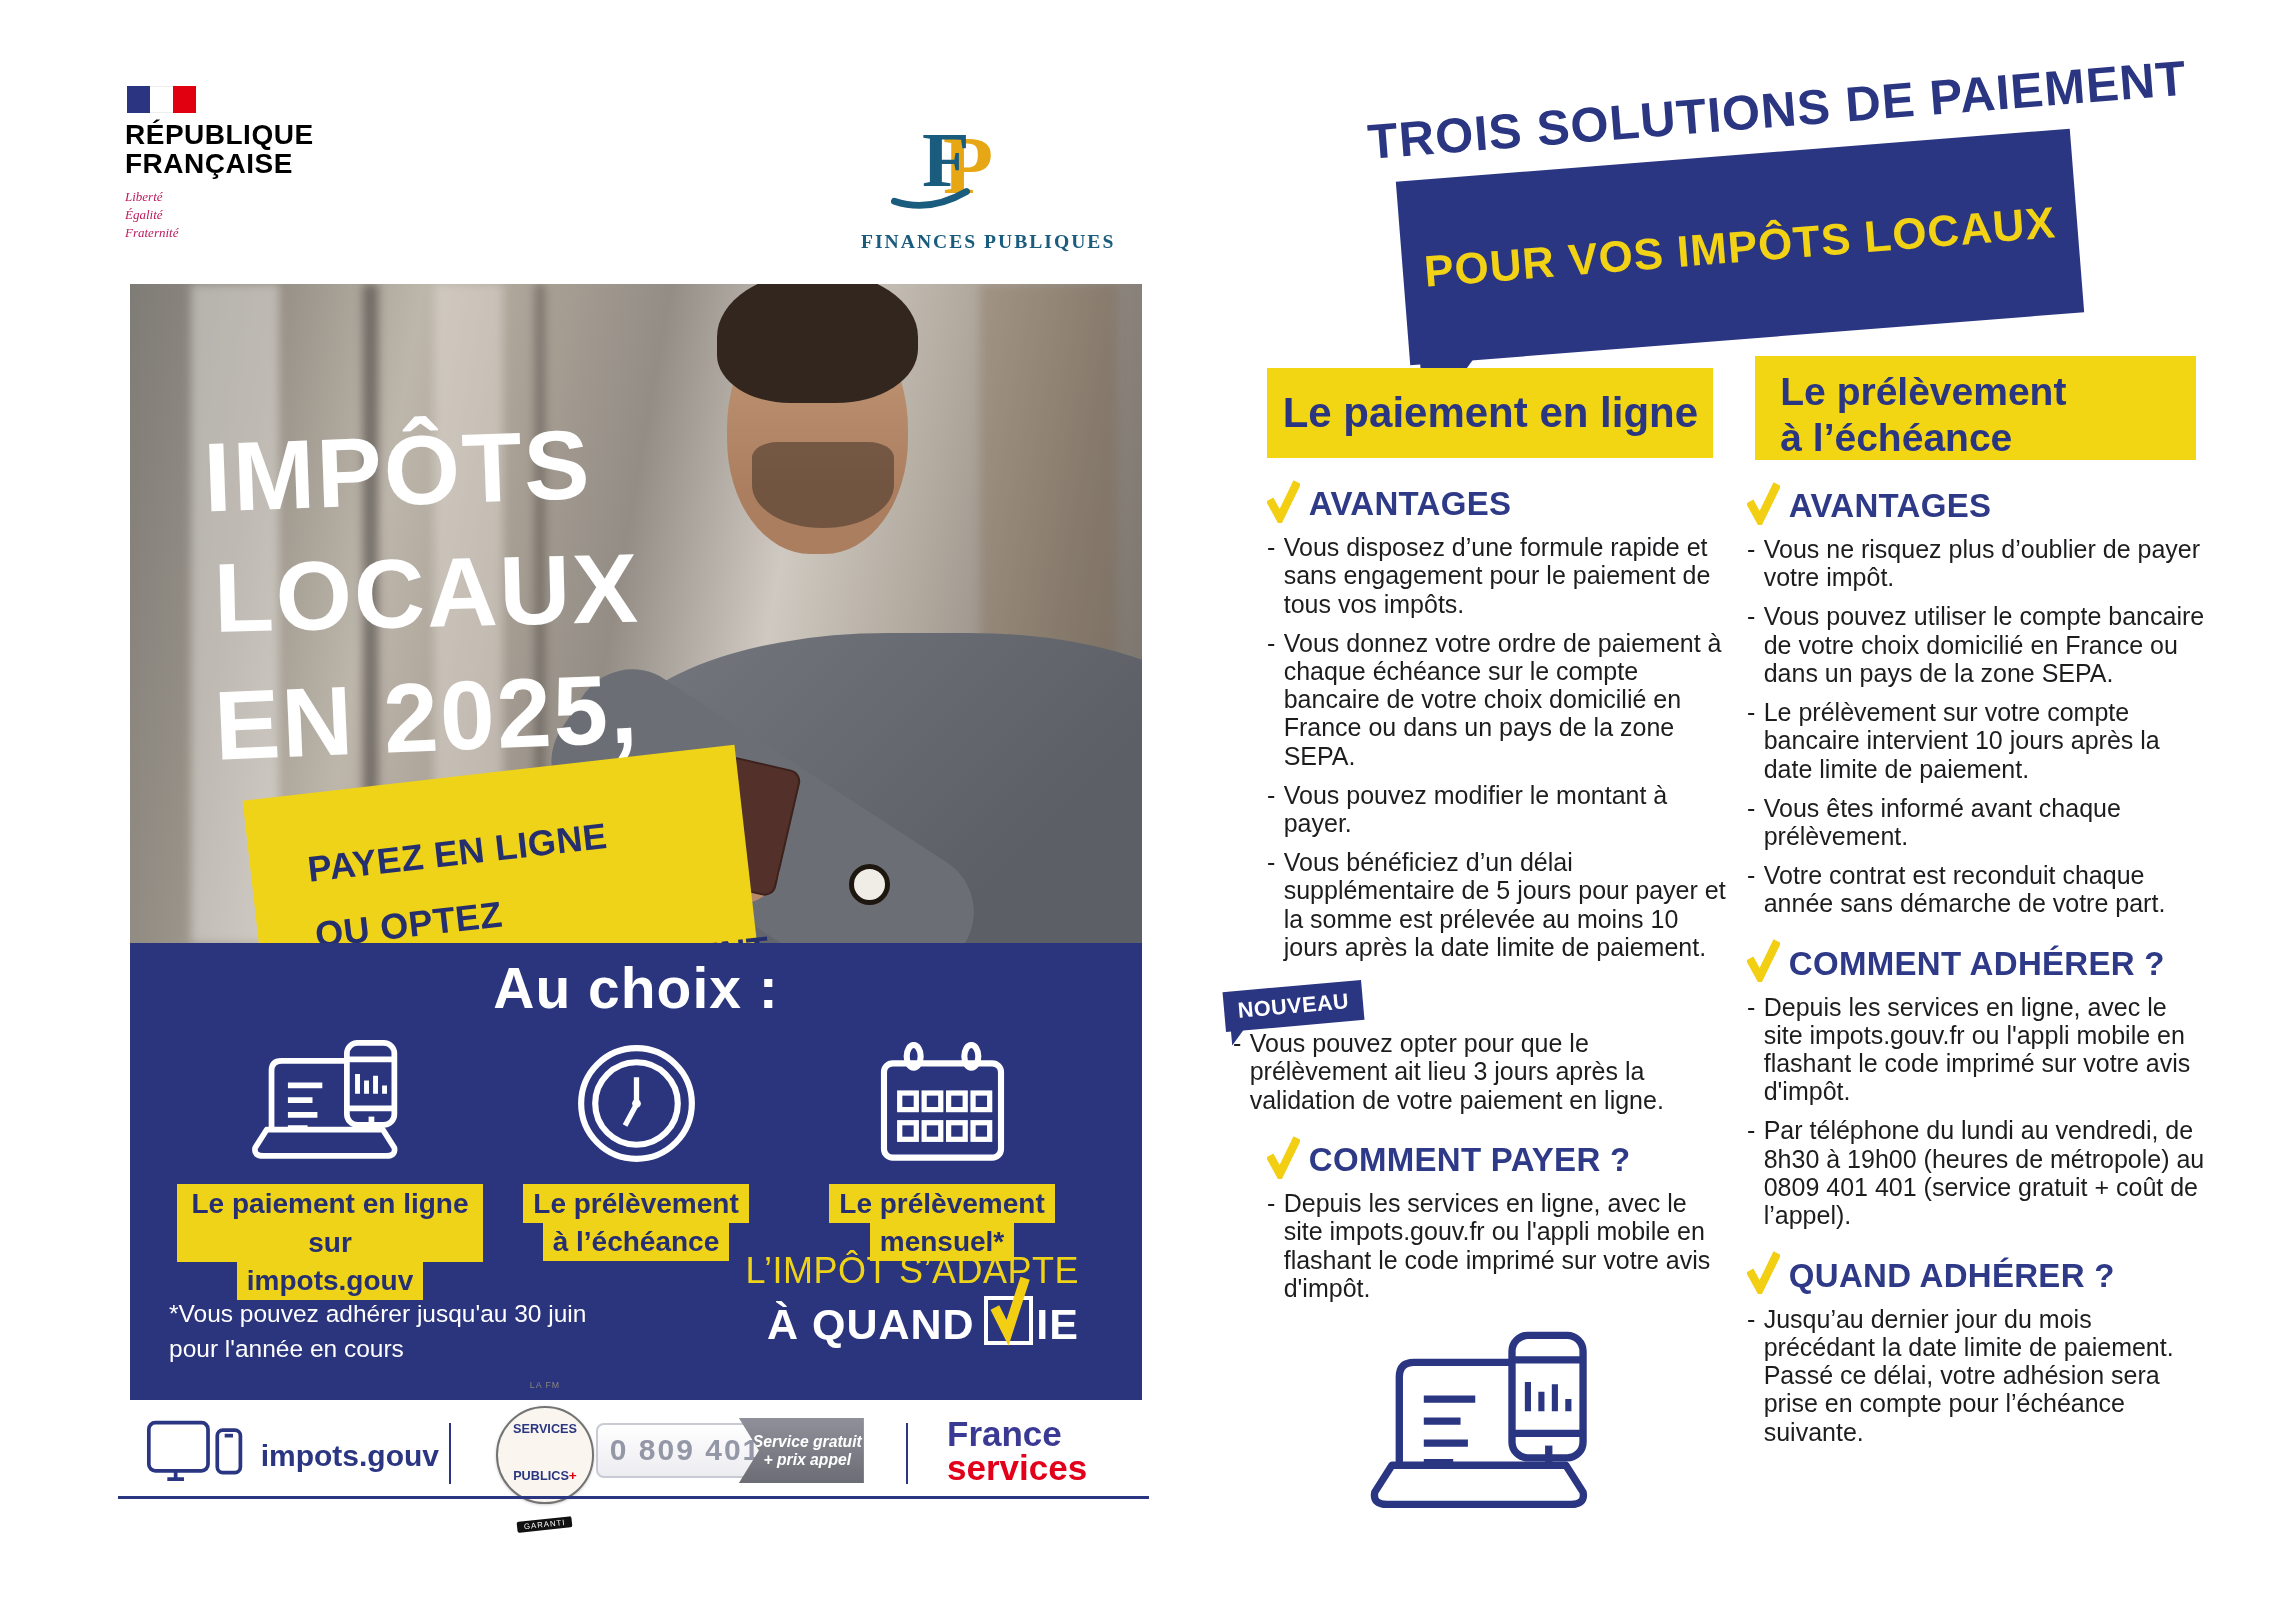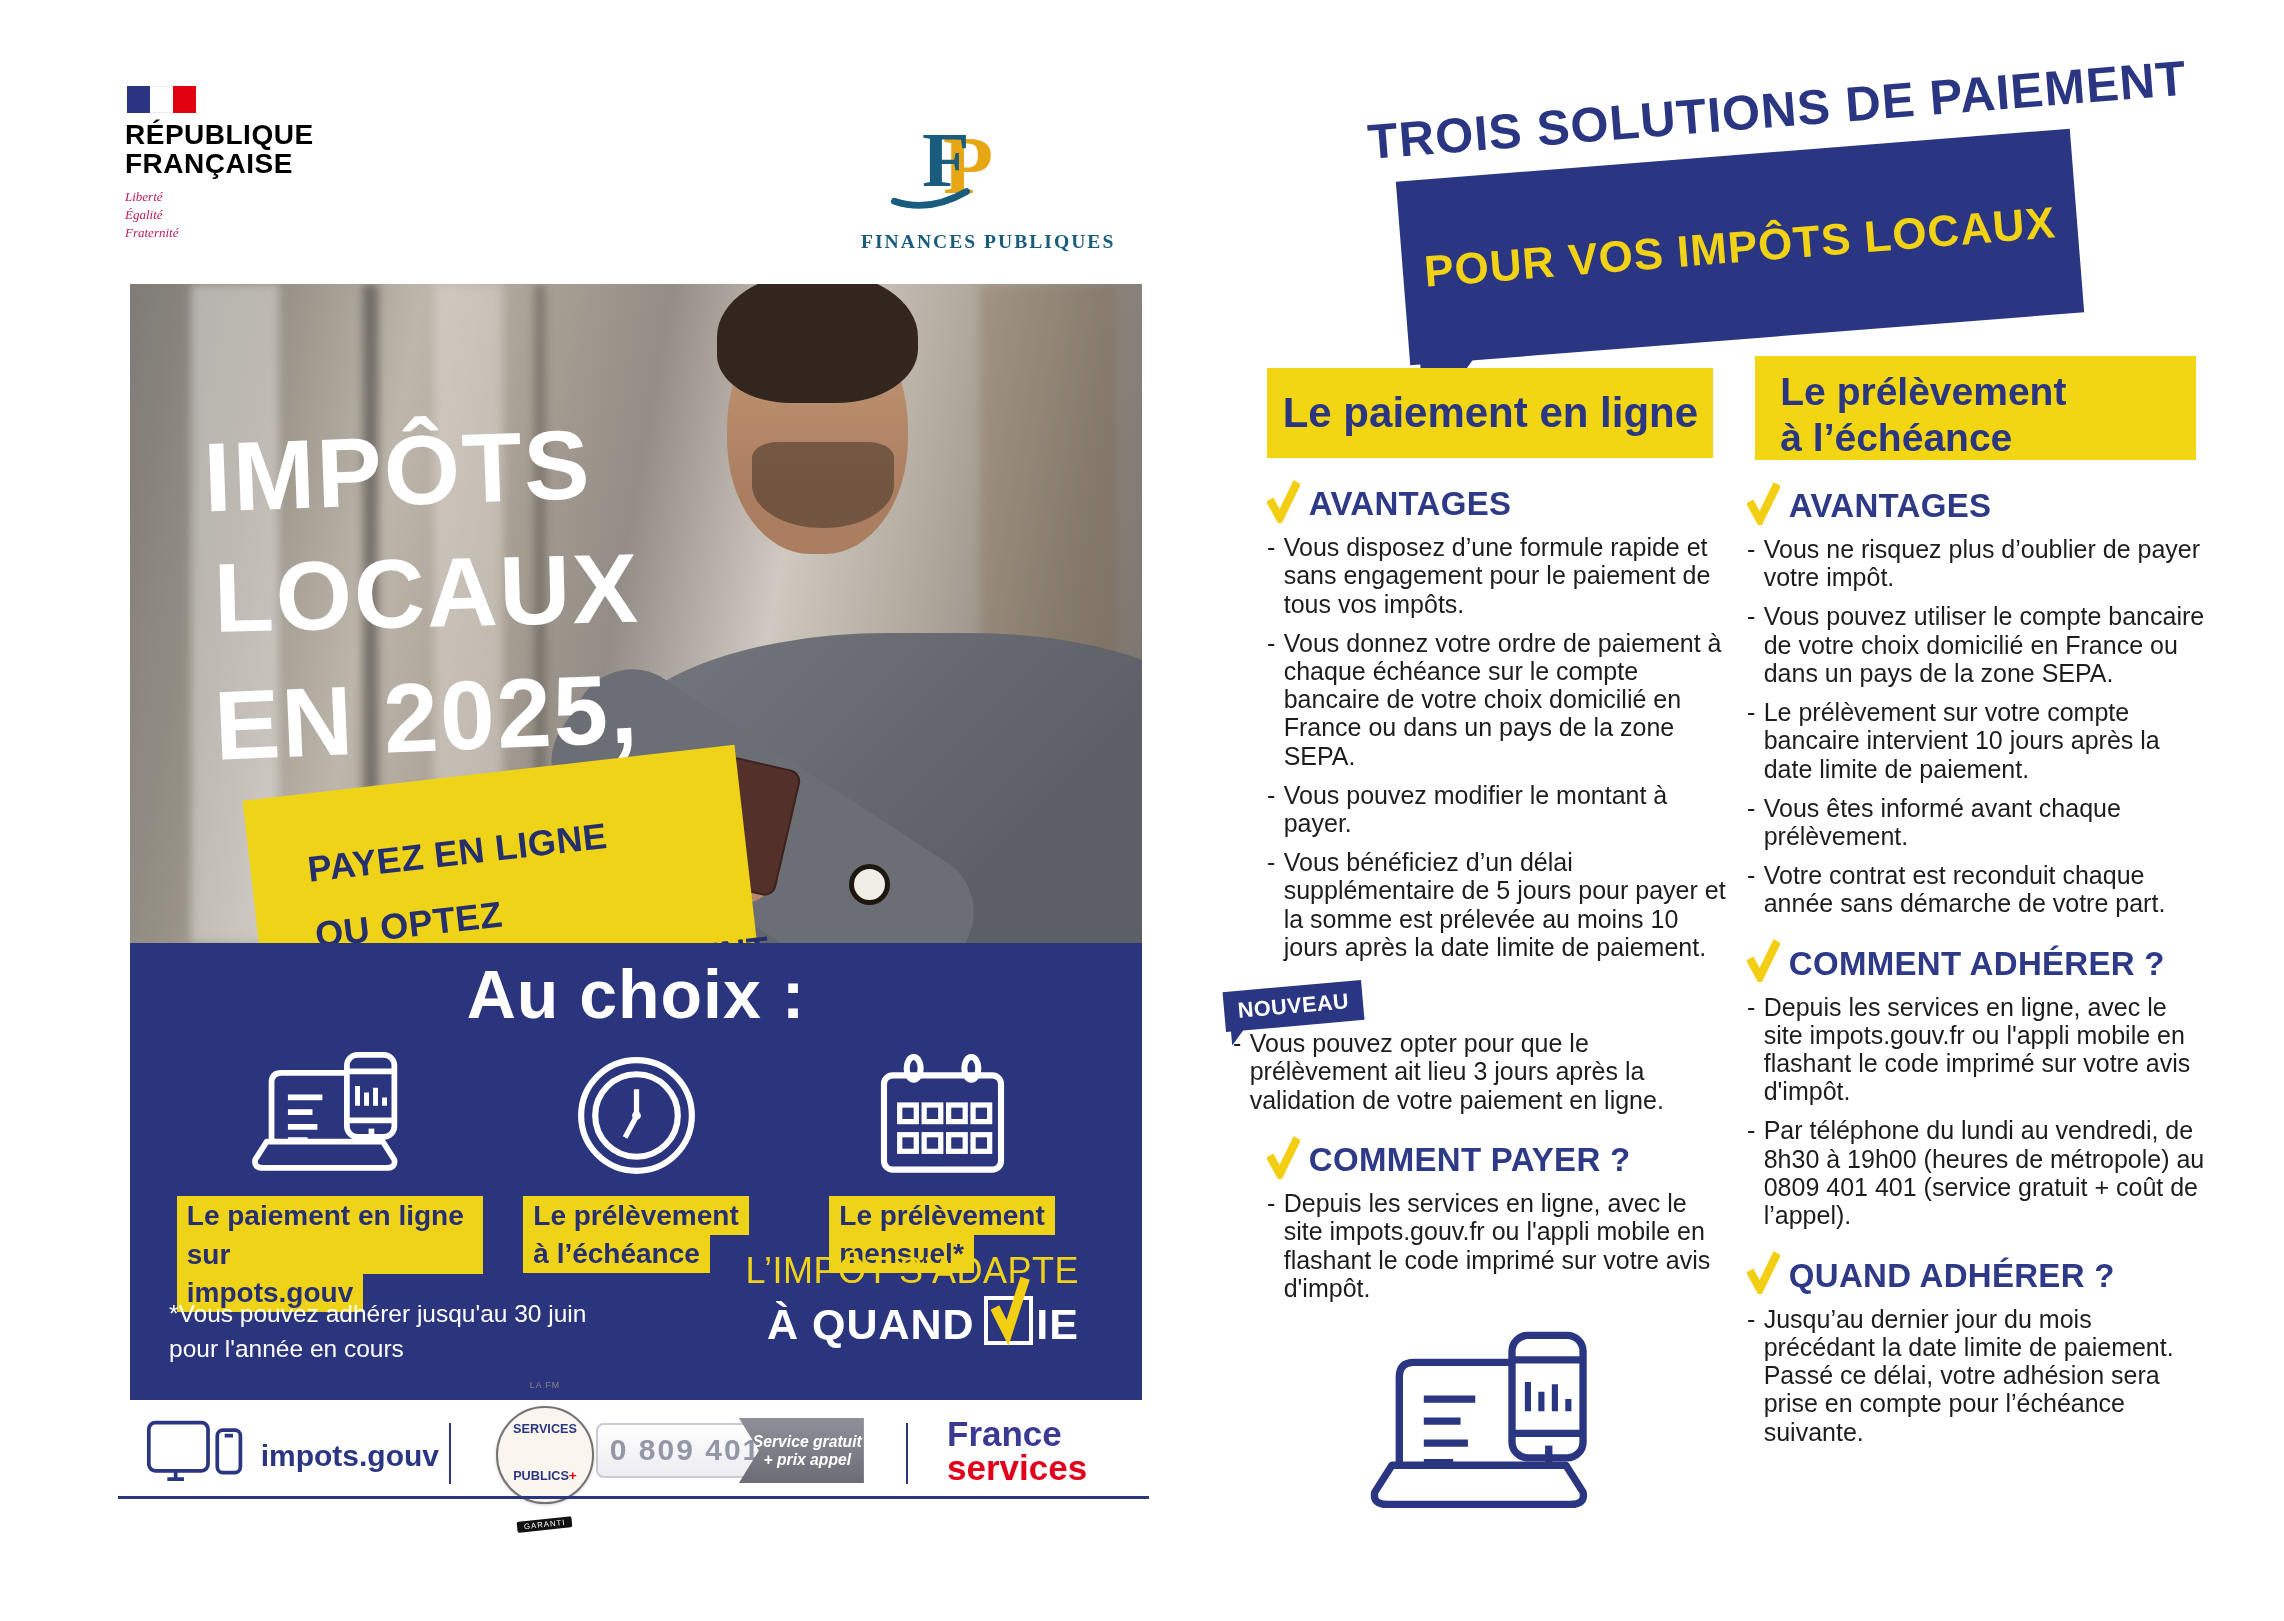--- a/index.html
+++ b/index.html
@@ -52,25 +52,25 @@
   .hero-title div:nth-child(2){transform:translateX(5.9px) rotate(.6deg);}
   .hero-title div:nth-child(3){transform:translateX(2px) rotate(-.4deg);}
   .bubble{left:125px;top:488px;width:495px;height:247px;background:#efd318;transform:rotate(-6.5deg);
           padding:43px 0 0 57px;box-sizing:border-box;}
   .bubble::after{content:"";position:absolute;left:90px;bottom:-65px;width:0;height:0;
                  border-top:73px solid #efd318;border-right:65px solid transparent;}
   .bubble div{font-size:36px;font-weight:bold;color:#262f6d;line-height:1.82;white-space:nowrap;letter-spacing:0.5px;}
 
   
   #choices{left:130px;top:943px;width:1012px;height:457px;background:#2b357e;}
-  .choices-title{text-align:center;color:#fff;font-weight:bold;font-size:68px;padding-top:11.8px;letter-spacing:1px;}
+  .choices-title{text-align:center;color:#fff;font-weight:bold;font-size:57px;padding-top:11.8px;letter-spacing:1px;}
   .choice-row{display:flex;justify-content:center;margin-top:13.7px;}
   .choice{width:306px;display:flex;flex-direction:column;align-items:center;}
   .c-icon{height:139px;display:flex;align-items:center;justify-content:center;color:#fff;}
-  .c-label{margin-top:11.8px;text-align:left;line-height:0;}
+  .c-label{margin-top:11.8px;text-align:center;line-height:0;}
   .c-label span{display:inline-block;background:#efd318;color:#252f72;font-weight:bold;font-size:28px;
                 line-height:39px;padding:0 9.8px;margin-top:-1px;}
   .footnote{position:absolute;left:39px;bottom:33px;color:#ffffff;font-size:24.5px;line-height:1.42;}
   .tagline{position:absolute;right:63px;bottom:51px;text-align:right;}
   .tl1{color:#efd318;font-weight:normal;font-size:36px;letter-spacing:0.5px;}
   .tl2{color:#fff;font-weight:bold;font-size:43px;margin-top:3.9px;letter-spacing:1px;}
   .vbox{display:inline-block;position:relative;width:41px;height:41px;border:4.9px solid #fff;
         margin:0 2.9px -5.9px 9.8px;}
   .vbox svg{position:absolute;left:2px;top:-25.5px;overflow:visible;}
 

